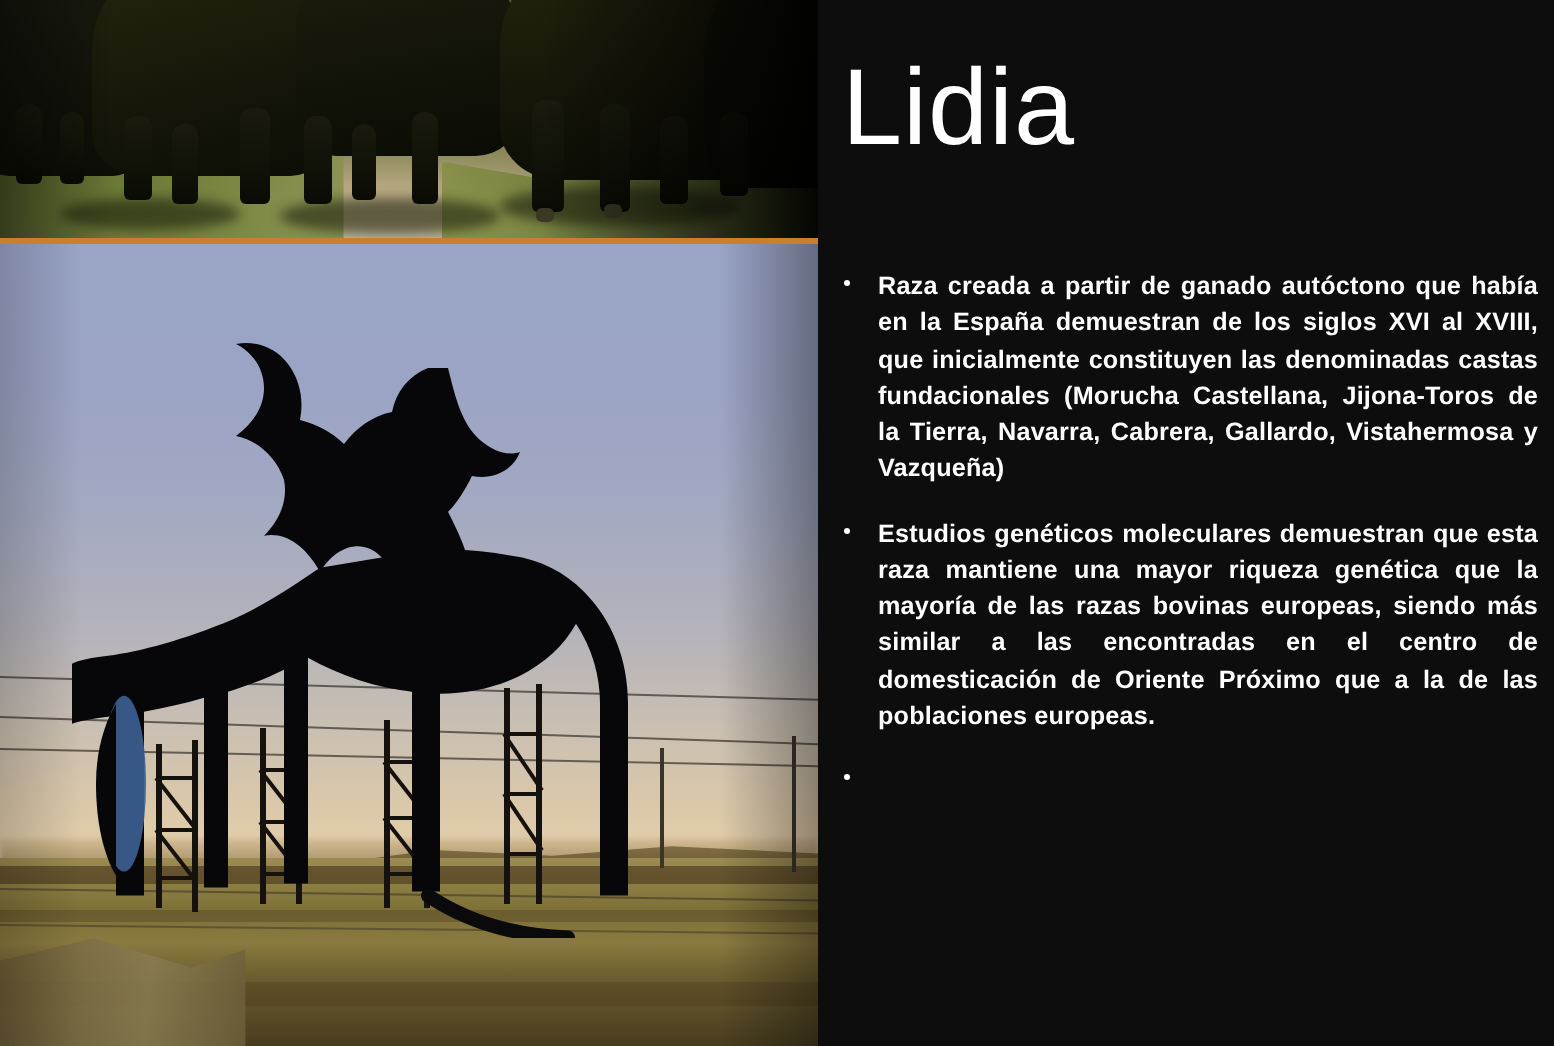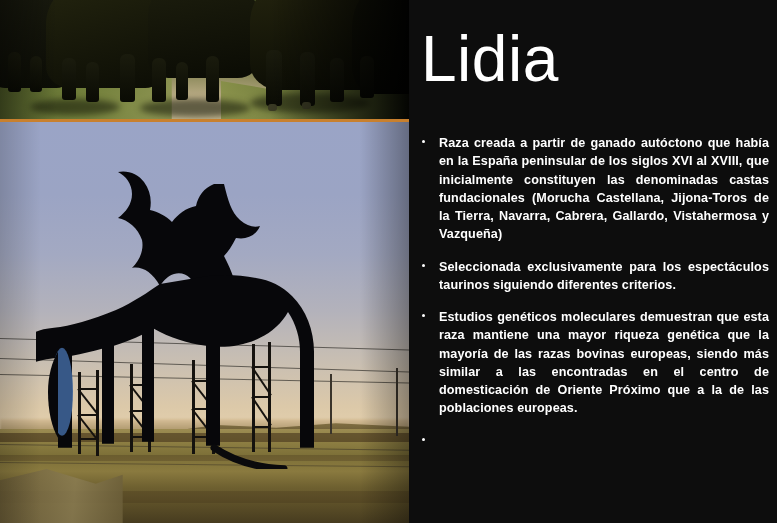--- a/index.html
+++ b/index.html
@@ -61,21 +61,21 @@
   .toro svg{width:100%;height:100%;display:block;}
   .scaffold{position:absolute;background:#15120e;}
   .sc-post{width:3px;}
   .sc-rail{height:2px;}
   .sc-diag{height:2px;transform-origin:left center;}
   .tz-vign{position:absolute;inset:0;pointer-events:none;
     background:linear-gradient(90deg,rgba(0,0,0,.18) 0%,rgba(0,0,0,0) 10%,rgba(0,0,0,0) 88%,rgba(0,0,0,.35) 100%);}
 
   
   .title-area{position:absolute;left:409px;top:0;width:368px;height:122px;background:#0d0d0d;}
-  .title{position:absolute;left:12px;top:26px;font-size:64px;line-height:1.05;color:#ffffff;
+  .title{position:absolute;left:12px;top:26px;font-size:54px;line-height:1.05;color:#ffffff;
     font-weight:400;letter-spacing:.5px;font-family:"Liberation Sans",sans-serif;}
   .rule-title{position:absolute;left:10px;top:119px;width:303px;height:3px;background:#c8802e;}
 
   
   .body-area{position:absolute;left:409px;top:122px;width:368px;height:401px;background:#0d0d0d;}
   ul.bullets{list-style:none;margin:0;padding:12px 8px 0 0;}
   ul.bullets li{position:relative;margin:0 0 14px 0;padding-left:30px;
     color:#ffffff;font-size:12.6px;line-height:1.45;font-weight:bold;
     text-align:justify;text-justify:inter-word;letter-spacing:.1px;
     font-family:"Liberation Sans",sans-serif;}
@@ -227,25 +227,21 @@
 
   <div class="title-area">
     <div class="title">Lidia</div>
   </div>
   <div class="rule-title"></div>
 
   <div class="body-area">
     <ul class="bullets">
       <li>
         <span class="dot"></span>
-        <span>Raza creada a partir de ganado autóctono que había en la España peninsular de los siglos XVI al XVIII, que inicialmente constituyen las denominadas castas fundacionales (Morucha Castellana, Jijona-Toros de la Tierra, Navarra, Cabrera, Gallardo, Vistahermosa y Vazqueña)</span>
-      </li>
-      <li>
-        <span class="dot"></span>
-        <span>Seleccionada exclusivamente para los espectáculos taurinos siguiendo diferentes criterios.</span>
+        <span>Raza creada a partir de ganado autóctono que había en la España demuestran de los siglos XVI al XVIII, que inicialmente constituyen las denominadas castas fundacionales (Morucha Castellana, Jijona-Toros de la Tierra, Navarra, Cabrera, Gallardo, Vistahermosa y Vazqueña)</span>
       </li>
       <li>
         <span class="dot"></span>
         <span>Estudios genéticos moleculares demuestran que esta raza mantiene una mayor riqueza genética que la mayoría de las razas bovinas europeas, siendo más similar a las encontradas en el centro de domesticación de Oriente Próximo que a la de las poblaciones europeas.</span>
       </li>
       <li>
         <span class="dot"></span>
       </li>
     </ul>
   </div>

